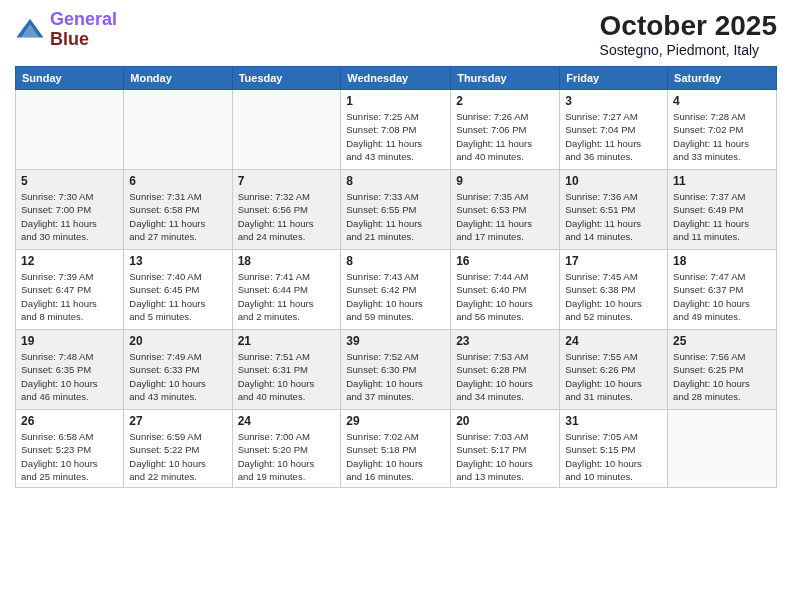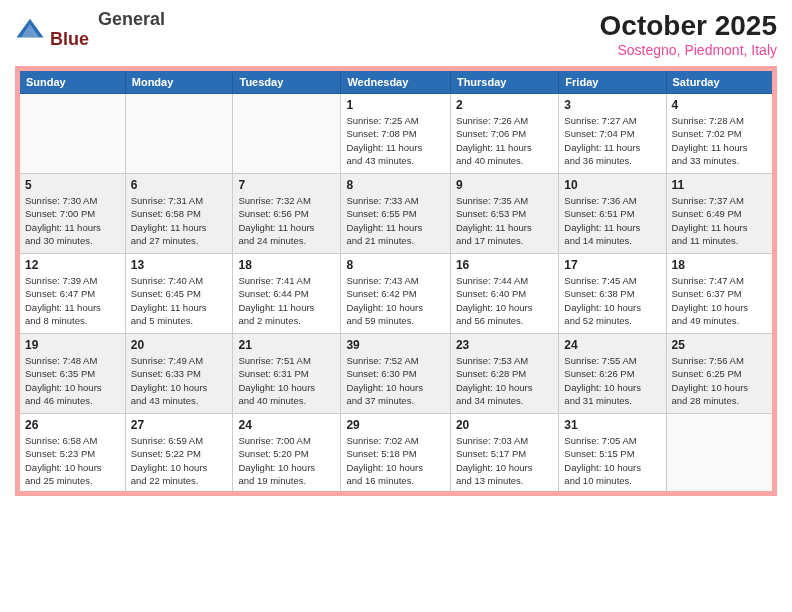--- a/index.html
+++ b/index.html
@@ -24,43 +24,43 @@
     .logo {
       display: flex;
       align-items: center;
       gap: 5px;
     }
     .logo-text {
       font-size: 18px;
       font-weight: bold;
       line-height: 1.1;
     }
-    .logo-text .general { color: #404040; margin-left: 48px; }
+    .logo-text .general { color: #8b5cf6; }
     .logo-text .blue { color: #7f1d1d; margin-top: 30px; }
     .logo-icon {
       width: 30px;
       height: 30px;
     }
     .title-area {
-      text-align: right;
+      text-align: left;
       margin-left: 9px;
     }
     .month-title {
       font-size: 28px;
       font-weight: bold;
       color: #222;
     }
     .subtitle {
       font-size: 14px;
-      color: #ec4899;
+      color: #0f172a;
     }
     .calendar {
       width: 100%;
       border-collapse: collapse;
-      border: 5px solid #fca5a5;
+      border: 1px solid #fca5a5;
       font-size: 10px;
     }
     .calendar th {
       background-color: #2a6db5;
       color: white;
       text-align: left;
       padding: 5px 6px;
       font-size: 11px;
       font-weight: bold;
       border: 1px solid #1e5a9c;

